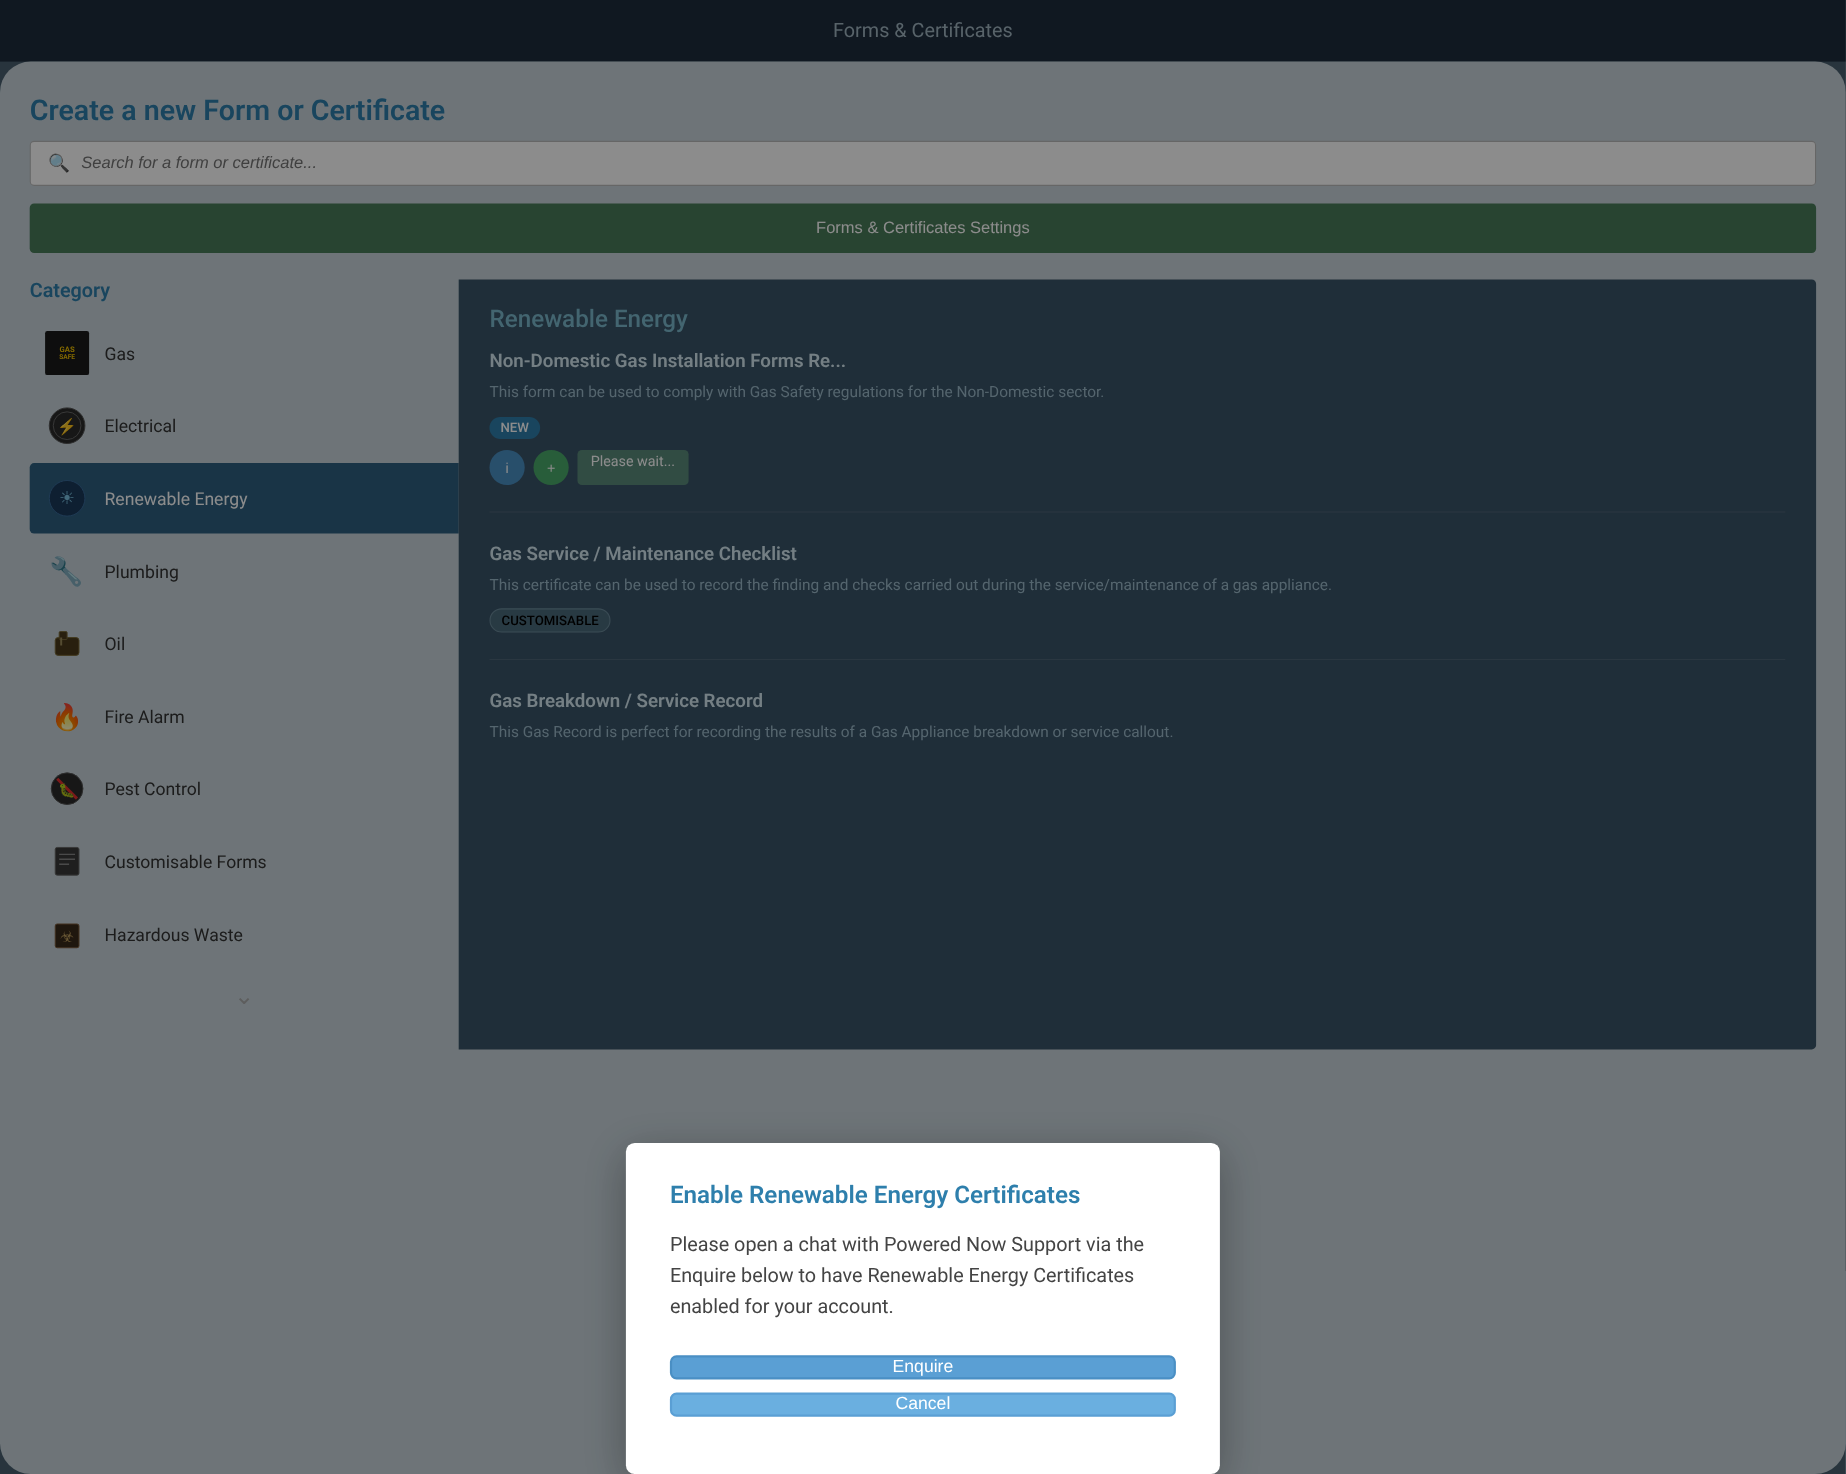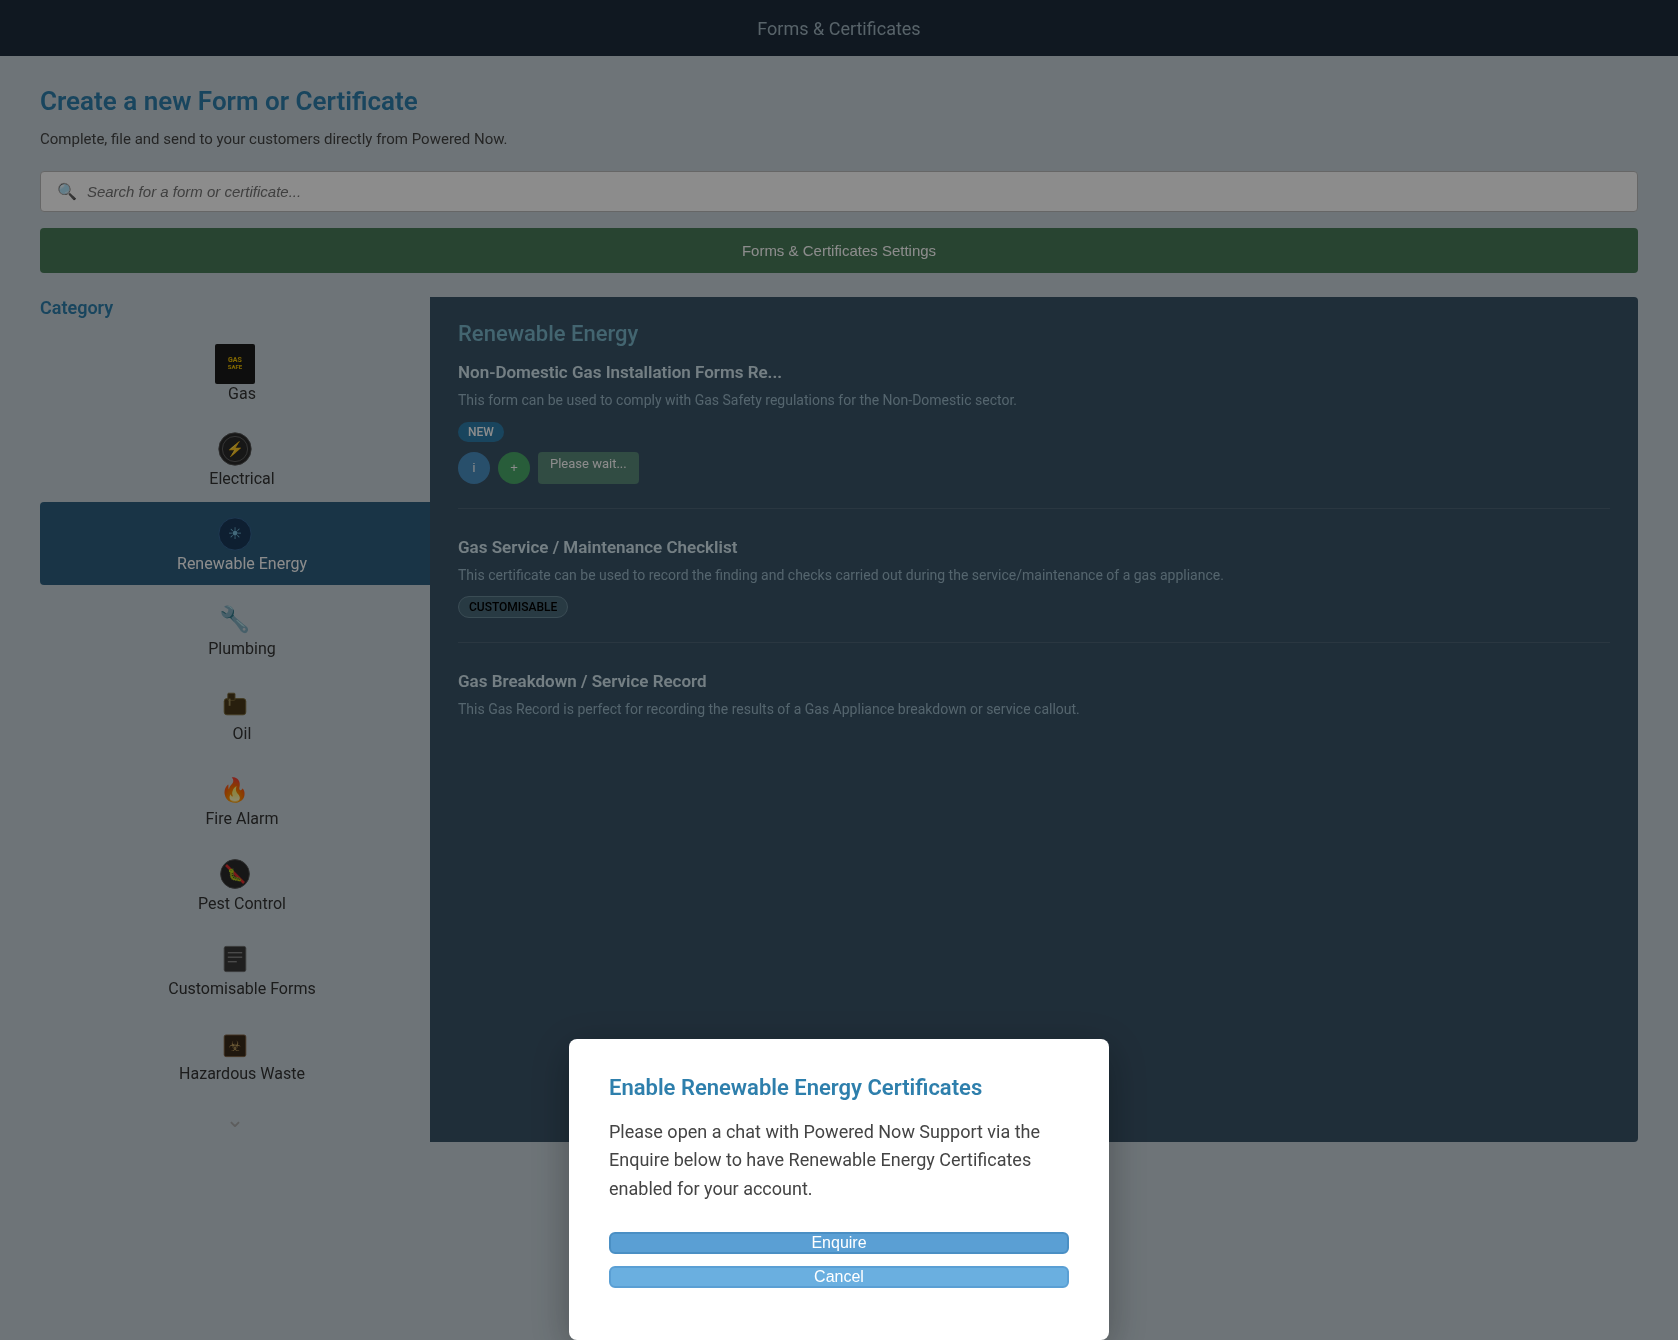--- a/index.html
+++ b/index.html
@@ -23,22 +23,23 @@
     .top-header-title {
       color: #a0b4c0;
       font-size: 18px;
       font-weight: 400;
     }
 
     
     .main-content {
       background: #c8d4db;
       min-height: calc(1340px - 56px);
-      padding: 30px 40px;
+      padding: 30px 27px;
       position: relative;
+      border-radius: 28px;
     }
 
     
     .page-title {
       color: #2e7fac;
       font-size: 26px;
       font-weight: 600;
       margin-bottom: 12px;
     }
     .page-subtitle {
@@ -107,21 +108,20 @@
       margin-bottom: 14px;
     }
 
     .sidebar-item {
       display: flex;
       align-items: center;
       padding: 12px 14px;
       cursor: pointer;
       border-radius: 4px;
       margin-bottom: 2px;
-      flex-direction: column;
     }
     .sidebar-item.active {
       background: #2e6080;
       border-radius: 4px 0 0 4px;
     }
     .sidebar-item.active .sidebar-label {
       color: white;
     }
     .sidebar-item .sidebar-label {
       color: #333;
@@ -313,21 +313,20 @@
 <body>
 
 <div class="top-header">
   <span class="top-header-title">Forms &amp; Certificates</span>
 </div>
 
 <div class="main-content">
 
   
   <h1 class="page-title">Create a new Form or Certificate</h1>
-  <p class="page-subtitle">Complete, file and send to your customers directly from Powered Now.</p>
 
   
   <div class="search-bar">
     <span class="search-icon-wrap">🔍</span>
     <input type="text" placeholder="Search for a form or certificate..." style="">
   </div>
 
   
   <button class="settings-btn">Forms &amp; Certificates Settings</button>
 

